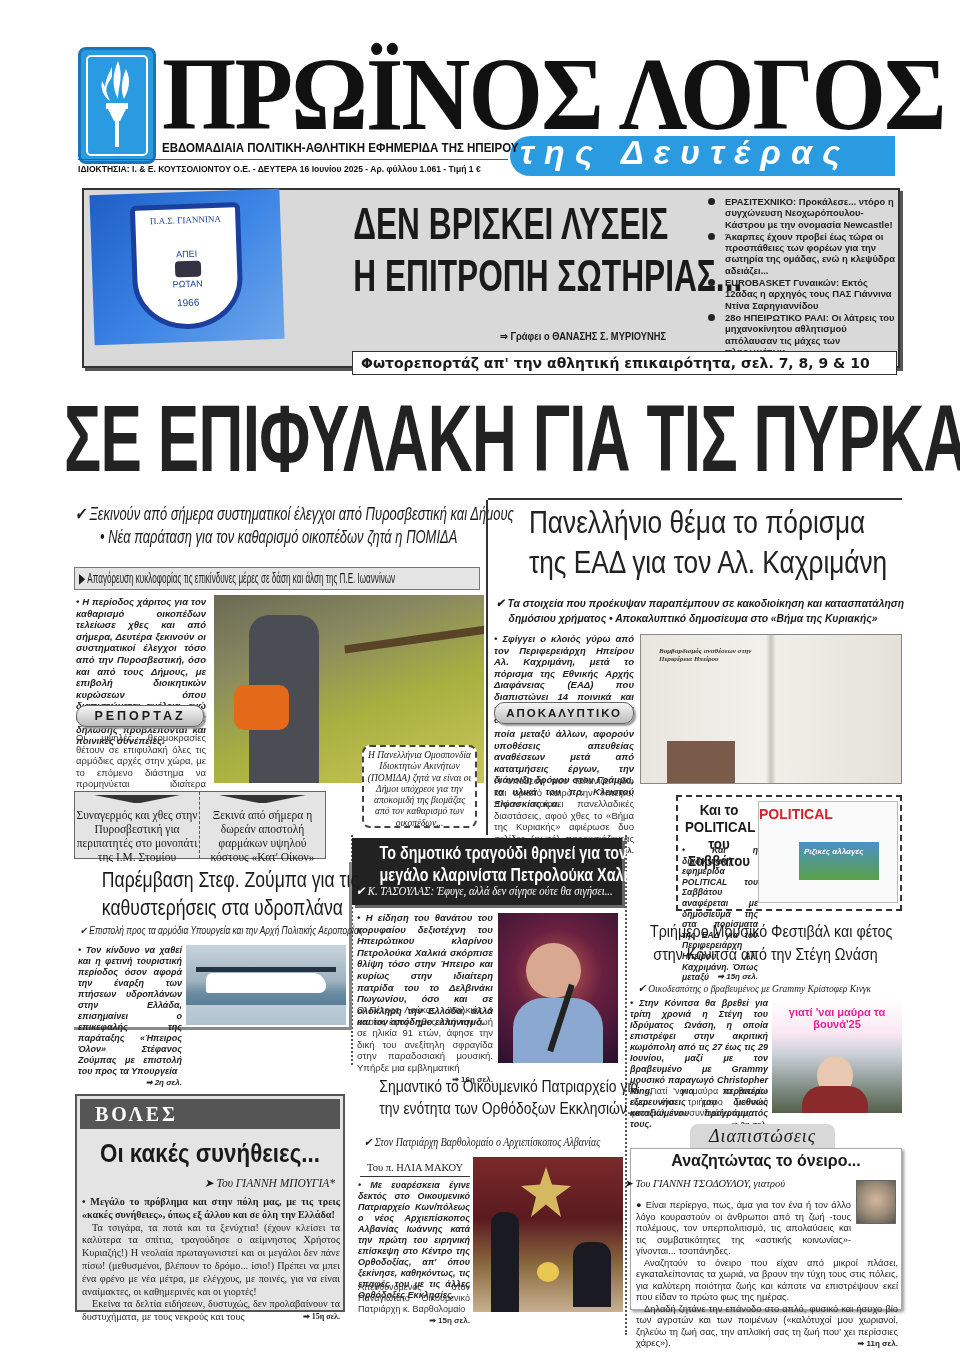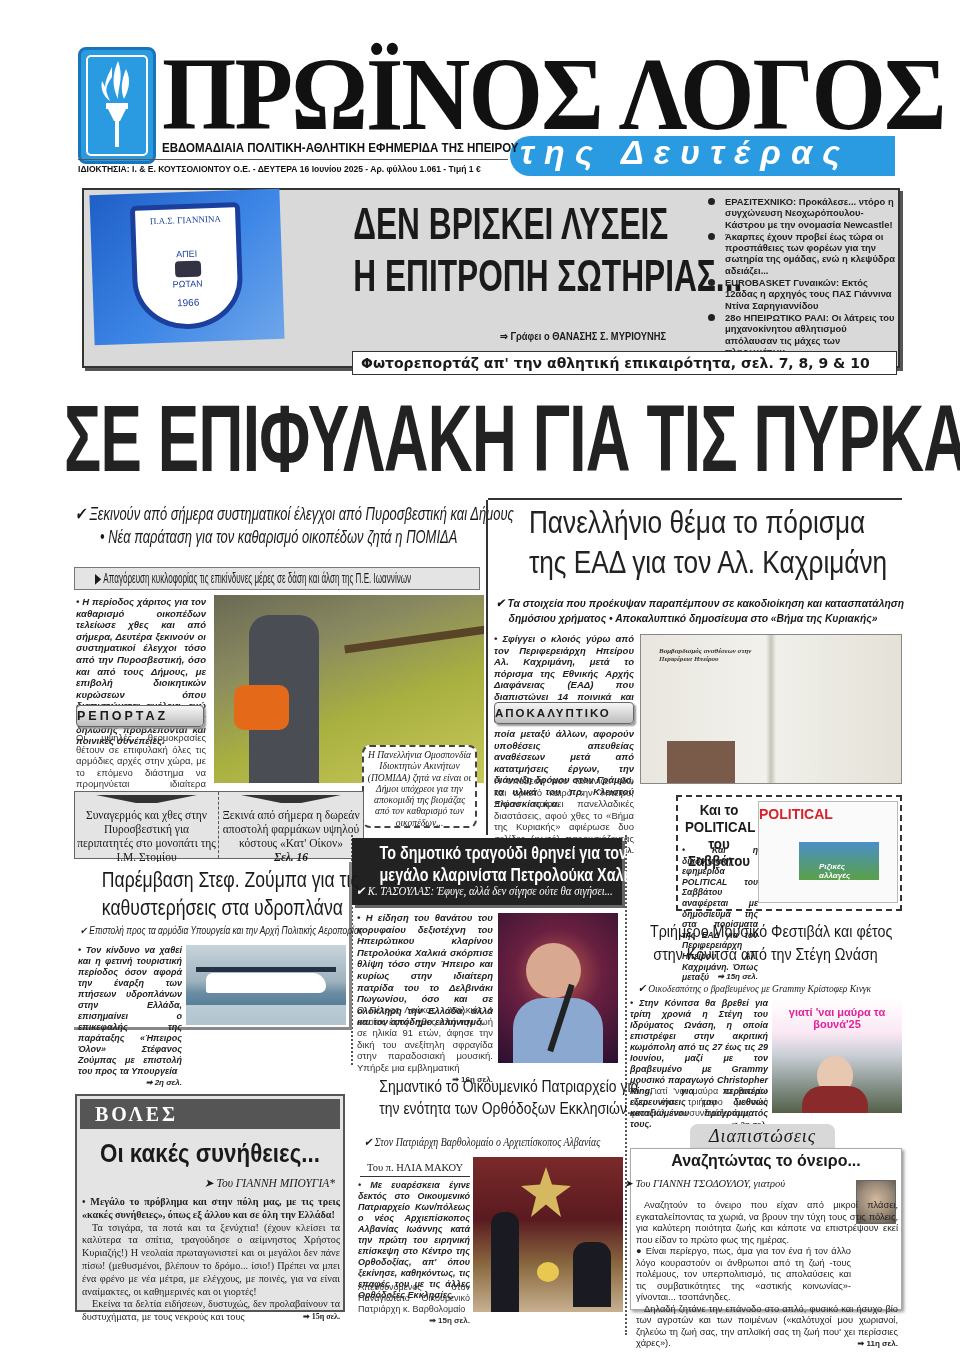--- a/index.html
+++ b/index.html
@@ -28,26 +28,26 @@
 .pas-h{left:300px;top:198px;font-family:"Liberation Sans",sans-serif;font-weight:bold;font-size:44px;line-height:52px;text-align:center;width:380px;transform:scaleX(0.72);transform-origin:center top;white-space:nowrap}
 .byline-pas{left:500px;top:330px;font-size:11px;font-weight:bold;white-space:nowrap;transform:scaleX(0.85);transform-origin:left top}
 .bullets{left:705px;top:196px;width:192px;font-size:9.4px;font-weight:bold;line-height:11.3px;color:#222}
 .bullets li{list-style:none;position:relative;padding-left:20px;margin-bottom:1px}
 .bullets li:before{content:"";position:absolute;left:3px;top:2px;width:7px;height:7px;border-radius:50%;background:#222}
 .foto-bar{left:352px;top:351px;width:545px;height:24px;background:#fff;border:1px solid #333;font-family:"DejaVu Sans",sans-serif;font-weight:bold;font-size:14px;line-height:22px;padding-left:8px;white-space:nowrap;overflow:hidden}
 .main-h{left:64px;top:384px;font-family:"Liberation Sans",sans-serif;font-weight:bold;font-size:94px;line-height:110px;letter-spacing:-1px;white-space:nowrap;transform:scaleX(0.66);transform-origin:left top;color:#222}
 
 .sub-check{left:75px;top:503px;font-size:18px;font-style:italic;white-space:nowrap;transform:scaleX(0.72);transform-origin:left top}
 .sub-check2{left:100px;top:527px;font-size:18px;font-style:italic;white-space:nowrap;transform:scaleX(0.72);transform-origin:left top}
-.grey-bar{left:74px;top:567px;width:406px;height:23px;background:#e4e4e4;border:1px solid #777;font-size:14px;line-height:21px;padding-left:20px;white-space:nowrap;overflow:hidden}
+.grey-bar{left:74px;top:567px;width:406px;height:23px;background:#e4e4e4;border:1px solid #777;font-size:14px;line-height:21px;padding-left:4px;white-space:nowrap;overflow:hidden}
 .grey-bar span{display:inline-block;transform:scaleX(0.76);transform-origin:left top}
-.pill{height:22px;border:1px solid #666;border-radius:4px;background:linear-gradient(#f6f6f6,#bdbdbd);font-size:12.5px;font-weight:bold;letter-spacing:3px;line-height:20px;box-shadow:2px 2px 2px #999}
+.pill{height:22px;border:1px solid #666;border-radius:10px;background:linear-gradient(#f6f6f6,#bdbdbd);text-align:center;font-size:12.5px;font-weight:bold;letter-spacing:3px;line-height:20px;box-shadow:2px 2px 2px #999}
 .worker-img{left:214px;top:595px;width:270px;height:188px;background:linear-gradient(160deg,#6a6a55 0%,#8a8a60 30%,#a8b040 60%,#c8c85a 100%)}
 .caption-box{left:362px;top:745px;width:115px;height:83px;background:#fff;border:2px dashed #444;border-radius:8px;font-family:"Liberation Serif",serif;font-style:italic;font-size:9.5px;line-height:11.3px;text-align:center;padding:3px}
-.two-box{left:74px;top:791px;width:290px;height:68px;background:#e4e4e4;border:1px solid #666}
+.two-box{left:74px;top:791px;width:252px;height:68px;background:#e4e4e4;border:1px solid #666}
 .two-box .half{position:absolute;top:0;height:100%;width:50%;text-align:center;font-size:11.5px;line-height:14px;padding-top:16px;font-family:"Liberation Serif",serif}
 .two-box .half .tri{position:absolute;top:3px;left:15%;width:70%;height:0;border-top:8px solid #333;border-left:40px solid transparent;border-right:40px solid transparent}
 
 .vert-rule{left:486px;top:500px;width:2px;height:335px;background:#333}
 .ead-h{left:492px;top:502px;width:410px;font-family:"Liberation Sans",sans-serif;font-size:32px;line-height:40px;text-align:center;transform:scaleX(0.82);transform-origin:center top;white-space:nowrap;color:#222}
 .ead-sub{left:496px;top:596px;width:405px;font-size:11.5px;font-style:italic;font-weight:bold;line-height:15px;transform:scaleX(0.9);transform-origin:left top;white-space:nowrap}
 .ead-img{left:640px;top:634px;width:262px;height:150px;background:linear-gradient(90deg,#e8e6de 0%,#f2f1ec 48%,#c8c5ba 50%,#f0efe9 52%,#e4e2d8 100%);border:1px solid #888}
 .political-box{left:676px;top:795px;width:226px;height:116px;border:2px dashed #333;background:#fff}
 .pol-img{left:758px;top:801px;width:140px;height:102px;background:#fafafa;border:1px solid #bbb}
 
@@ -182,21 +182,21 @@
 <div class="abs" style="left:682px;top:802px;width:74px;text-align:center;font-weight:bold;font-size:14.5px;line-height:17px;transform:scaleX(0.92);transform-origin:center top">
   <div>Και το POLITICAL</div>
   <div>του Σαββάτου</div>
 </div>
 <div class="abs body-it" style="left:682px;top:845px;width:76px;font-size:8.6px;line-height:10.6px">
   <span>• Και η διαδικτυακή εφημερίδα POLITICAL του Σαββάτου αναφέρεται με δημοσίευμά της στα πορίσματα της ΕΑΔ για τον Περιφερειάρχη Ηπείρου Αλ. Καχριμάνη. Όπως μεταξύ</span> <span class="ref">➡ 15η σελ.</span>
 </div>
 <div class="abs pol-img">
   <div style="position:absolute;left:0;top:4px;width:100%;text-align:left;color:#d8222a;font-weight:bold;font-size:14px">POLITICAL</div>
   <div style="position:absolute;left:40px;top:40px;width:80px;height:38px;background:linear-gradient(#4a90c8,#5aa048)">
-    <div style="color:#fff;font-style:italic;font-weight:bold;font-size:8px;padding:20px">Ριζικές αλλαγές</div>
+    <div style="color:#fff;font-style:italic;font-weight:bold;font-size:8px;padding:5px">Ριζικές αλλαγές</div>
   </div>
 </div>
 
 <div class="abs dotted-v" style="left:351px;top:835px;height:230px"></div>
 <div class="abs dotted-v" style="left:625px;top:835px;height:500px"></div>
 <div class="abs dark-box"></div>
 <div class="abs dark-h">
   <div>Το δημοτικό τραγούδι θρηνεί για τον</div>
   <div>μεγάλο κλαρινίστα Πετρολούκα Χαλκιά</div>
 </div>
@@ -267,16 +267,16 @@
   <div style="position:absolute;left:45px;top:58px;width:36px;height:40px;border-radius:50%;background:#e8c8b0"></div>
   <div style="position:absolute;left:30px;top:88px;width:66px;height:27px;background:#8a2a2a;border-radius:20px 20px 0 0"></div>
 </div>
 
 <div class="abs diap-tab">Διαπιστώσεις</div>
 <div class="abs diap-box"></div>
 <div class="abs diap-h">Αναζητώντας το όνειρο...</div>
 <div class="abs diap-by">➤ Του ΓΙΑΝΝΗ ΤΣΟΔΟΥΛΟΥ, γιατρού</div>
 <div class="abs diap-photo"></div>
 <div class="abs diap-text">
+  <div style="width:215px">● Είναι περίεργο, πως, άμα για τον ένα ή τον άλλο λόγο κουραστούν οι άνθρωποι από τη ζωή -τους πολέμους, τον υπερπολιτισμό, τις απολαύσεις και τις συμβατικότητες της «αστικής κοινωνίας»- γίνονται... τσοπάνηδες.</div>
   <div style="text-indent:8px">Αναζητούν το όνειρο που είχαν από μικροί πλάσει, εγκαταλείποντας τα χωριά, να βρουν την τύχη τους στις πόλεις, για καλύτερη ποιότητα ζωής και κάποτε να επιστρέψουν εκεί που είδαν το πρώτο φως της ημέρας.</div>
-  <div style="width:215px">● Είναι περίεργο, πως, άμα για τον ένα ή τον άλλο λόγο κουραστούν οι άνθρωποι από τη ζωή -τους πολέμους, τον υπερπολιτισμό, τις απολαύσεις και τις συμβατικότητες της «αστικής κοινωνίας»- γίνονται... τσοπάνηδες.</div>
   <div style="text-indent:8px"><span>Δηλαδή ζητάνε την επάνοδο στο απλό, φυσικό και ήσυχο βίο των αγροτών και των ποιμένων («καλότυχοί μου χωριανοί, ζηλεύω τη ζωή σας, την απλοϊκή σας τη ζωή που' χει περίσσιες χάρες»).</span> <span class="ref">➡ 11η σελ.</span></div>
 </div>
 
 </body></html>

